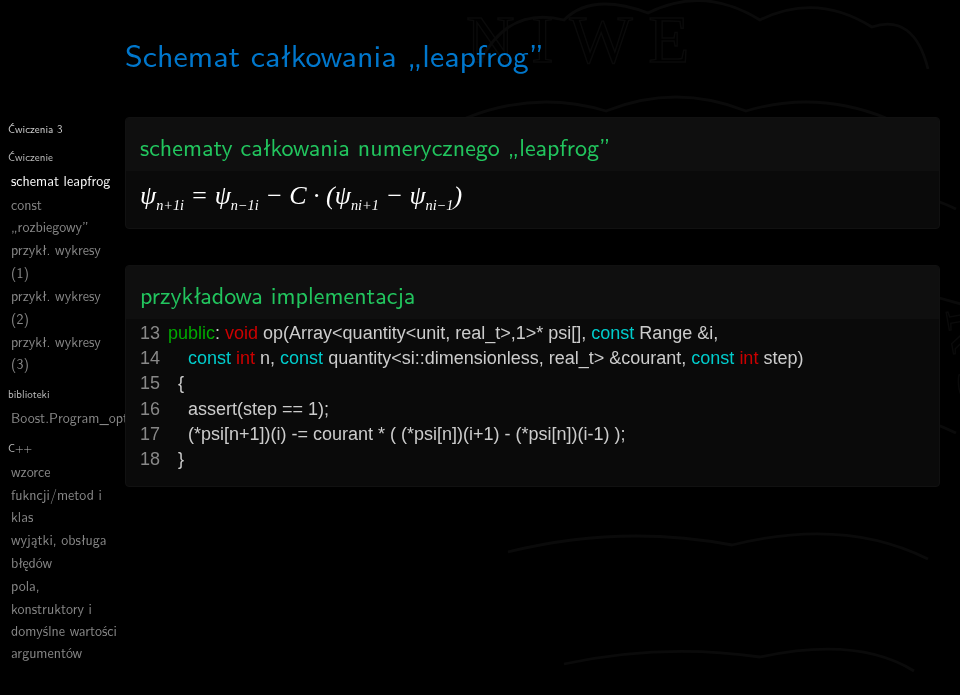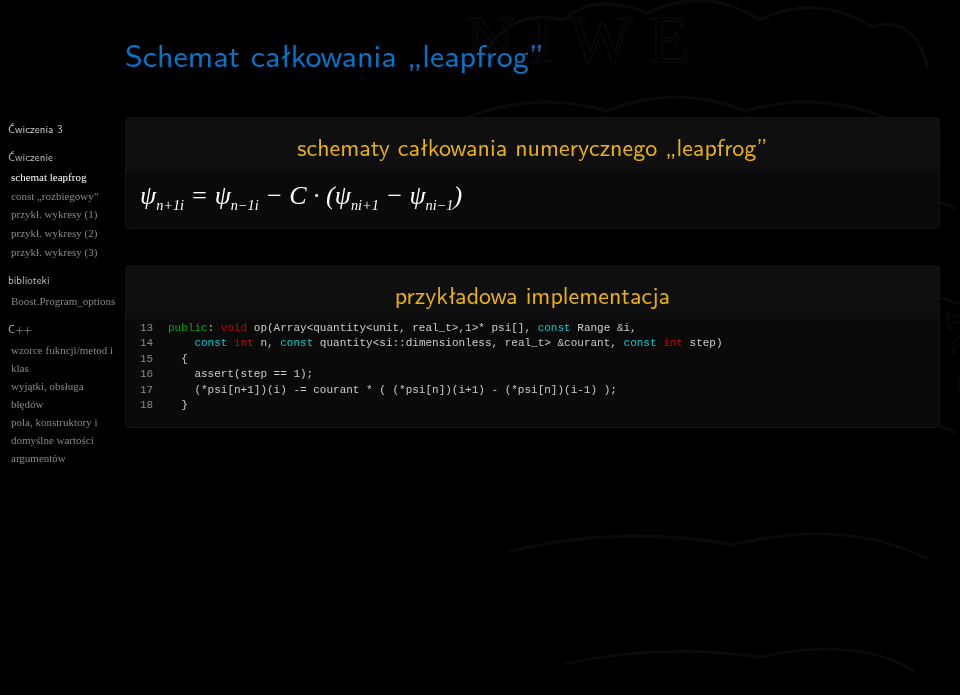--- a/index.html
+++ b/index.html
@@ -40,25 +40,24 @@
     margin-top: 8px;
     color: #ccc;
   }
   .sidebar .section {
     color: #bbb;
     font-size: 11px;
     margin-top: 10px;
     margin-bottom: 4px;
   }
   .sidebar .item {
-    font-size: 11px;
+    font-size: 14px;
     color: #888;
     margin: 1px 0;
     padding-left: 3px;
-    font-family: Liberation Serif, serif;
   }
   .sidebar .item.active {
     color: #fff;
   }
   .main {
     flex: 1;
     padding: 30px 20px 0 0;
   }
   .title {
     color: #0077cc;
@@ -69,47 +68,46 @@
   }
   .box {
     background: #0a0a0a;
     border: 1px solid #111;
     border-radius: 4px;
     margin: 40px 0 0 0;
     padding: 0;
     overflow: hidden;
   }
   .box-title {
-    color: #eab308;
+    color: #22c55e;
     font-size: 24px;
     padding: 10px 14px 8px 14px;
     background: rgba(20,20,20,0.5);
-    text-align: center;
   }
   .box-content {
     padding: 10px 14px 16px 14px;
   }
   .formula {
     font-family: Liberation Serif, serif;
     font-size: 26px;
     font-style: italic;
     white-space: nowrap;
   }
   .supsub {
     display: inline-flex;
     vertical-align: -0.4em;
     line-height: 1;
     font-size: 0.55em;
     justify-content: center;
   }
   .supsub .sup { }
   .supsub .sub { }
   .code-block {
-    font-family: Liberation Mono, monospace;
-    font-size: 11px;
+    font-family: Liberation Sans, sans-serif;
+    font-size: 18px;
     line-height: 1.4;
     padding: 2px 14px 14px 14px;
     white-space: pre;
     color: #ccc;
   }
   .ln { color: #888; display: inline-block; width: 28px; }
   .kw-green { color: #00aa00; }
   .kw-red { color: #cc0000; }
   .kw-cyan { color: #00cccc; }
 </style>

